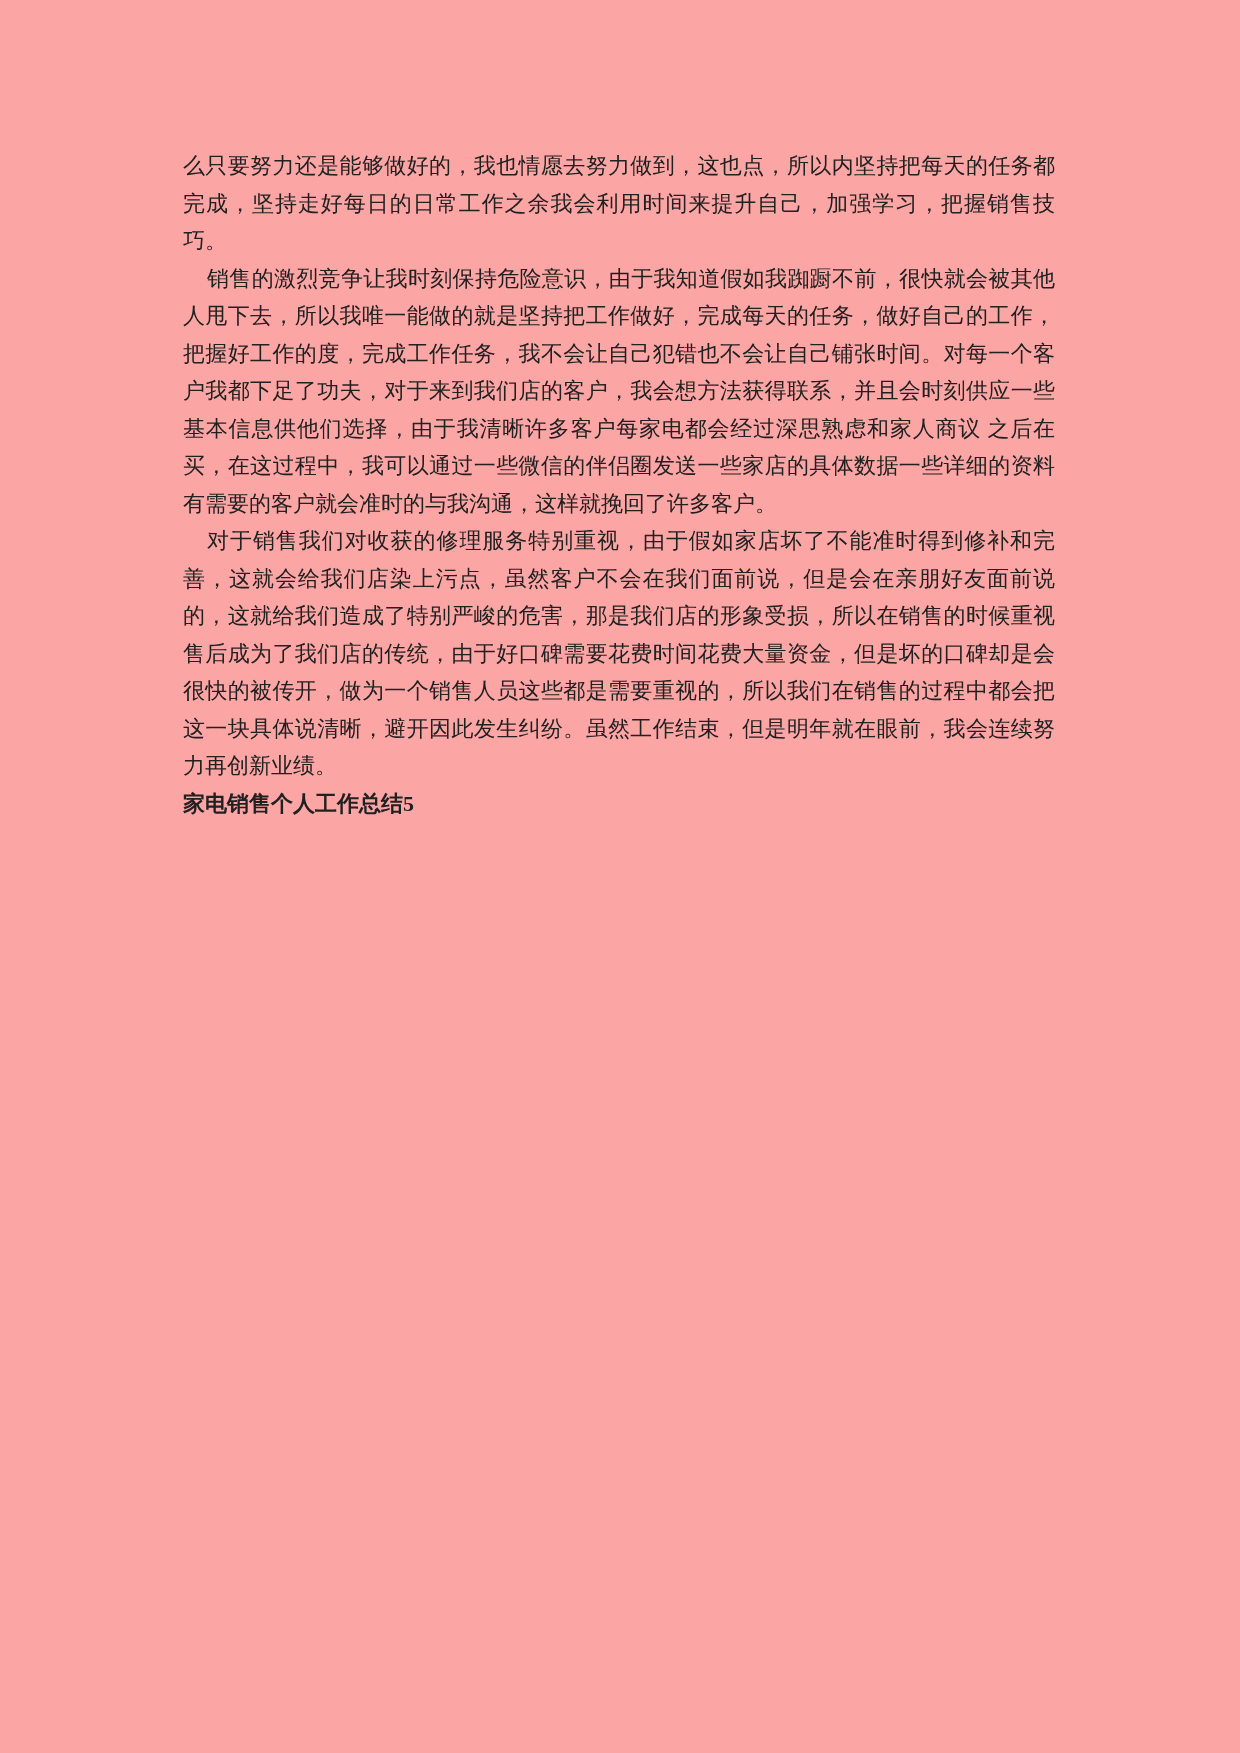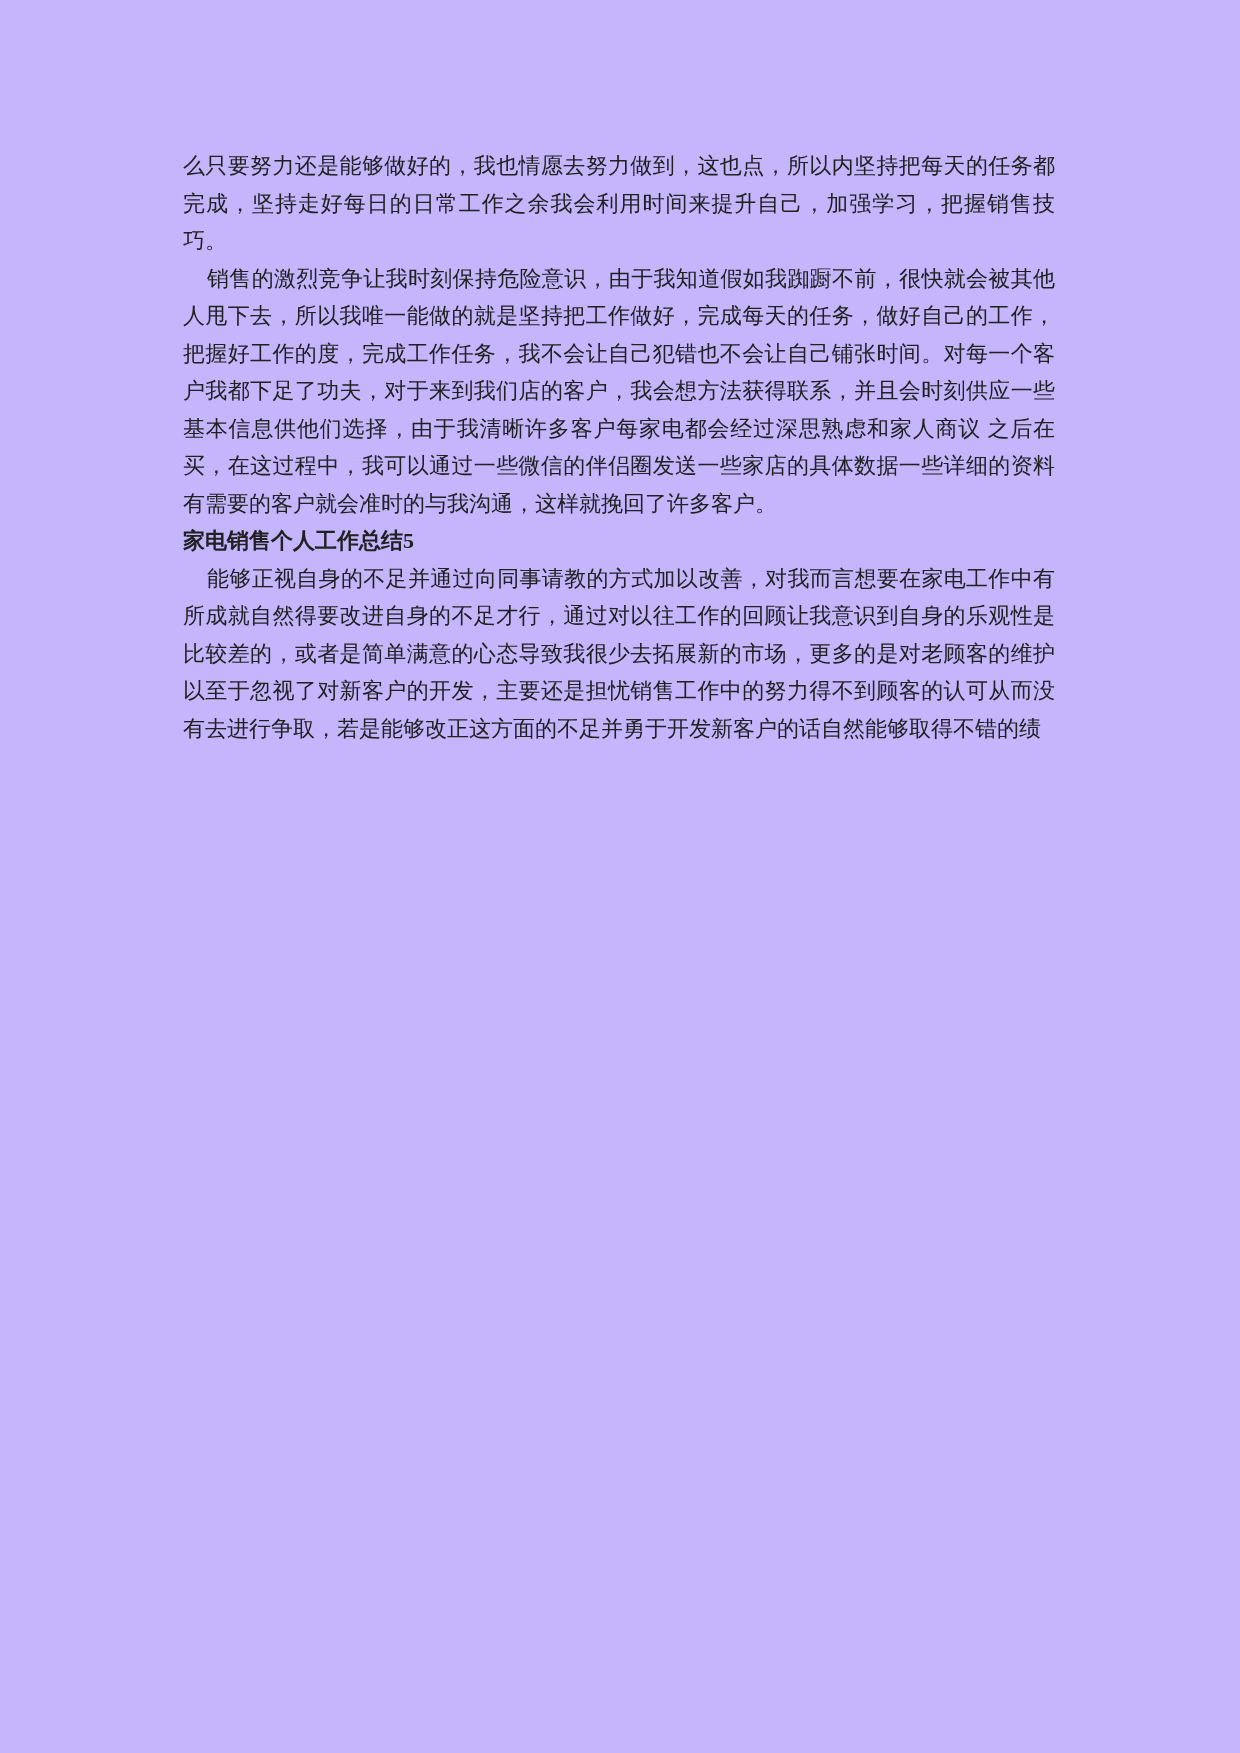--- a/index.html
+++ b/index.html
@@ -4,21 +4,21 @@
 <style>
   html, body {
     margin: 0;
     padding: 0;
     background: #ffffff;
   }
   .page {
     position: relative;
     width: 1240px;
     height: 1753px;
-    background: #c4b5fd;
+    background: #fca5a5;
     overflow: hidden;
   }
   .content {
     position: absolute;
     left: 183px;
     top: 147px;
     width: 872px;
     font-family: "Liberation Serif", "DejaVu Serif", serif;
     font-size: 22px;
     line-height: 37.5px;
@@ -38,16 +38,16 @@
     font-weight: bold;
   }
 </style>
 </head>
 <body>
 
 <div class="page">
   <div class="content" id="document-content">
       <p class="">么只要努力还是能够做好的，我也情愿去努力做到，这也点，所以内坚持把每天的任务都完成，坚持走好每日的日常工作之余我会利用时间来提升自己，加强学习，把握销售技巧。</p>
       <p class=" indent">销售的激烈竞争让我时刻保持危险意识，由于我知道假如我踟蹰不前，很快就会被其他人甩下去，所以我唯一能做的就是坚持把工作做好，完成每天的任务，做好自己的工作，把握好工作的度，完成工作任务，我不会让自己犯错也不会让自己铺张时间。对每一个客户我都下足了功夫，对于来到我们店的客户，我会想方法获得联系，并且会时刻供应一些基本信息供他们选择，由于我清晰许多客户每家电都会经过深思熟虑和家人商议 之后在买，在这过程中，我可以通过一些微信的伴侣圈发送一些家店的具体数据一些详细的资料有需要的客户就会准时的与我沟通，这样就挽回了许多客户。</p>
+      <p class=" indent">对于销售我们对收获的修理服务特别重视，由于假如家店坏了不能准时得到修补和完善，这就会给我们店染上污点，虽然客户不会在我们面前说，但是会在亲朋好友面前说的，这就给我们造成了特别严峻的危害，那是我们店的形象受损，所以在销售的时候重视售后成为了我们店的传统，由于好口碑需要花费时间花费大量资金，但是坏的口碑却是会很快的被传开，做为一个销售人员这些都是需要重视的，所以我们在销售的过程中都会把这一块具体说清晰，避开因此发生纠纷。虽然工作结束，但是明年就在眼前，我会连续努力再创新业绩。</p>
       <p class="heading">家电销售个人工作总结5</p>
-      <p class=" indent">能够正视自身的不足并通过向同事请教的方式加以改善，对我而言想要在家电工作中有所成就自然得要改进自身的不足才行，通过对以往工作的回顾让我意识到自身的乐观性是比较差的，或者是简单满意的心态导致我很少去拓展新的市场，更多的是对老顾客的维护以至于忽视了对新客户的开发，主要还是担忧销售工作中的努力得不到顾客的认可从而没有去进行争取，若是能够改正这方面的不足并勇于开发新客户的话自然能够取得不错的绩</p>
     </div>
 </div>
 
 </body></html>

